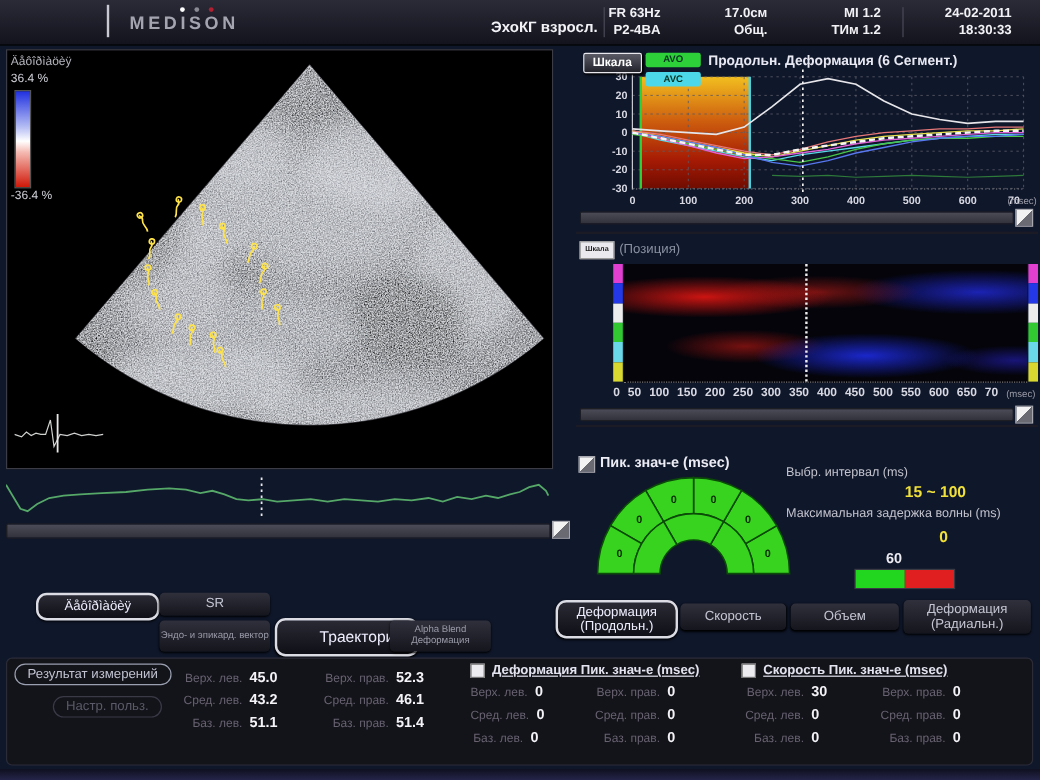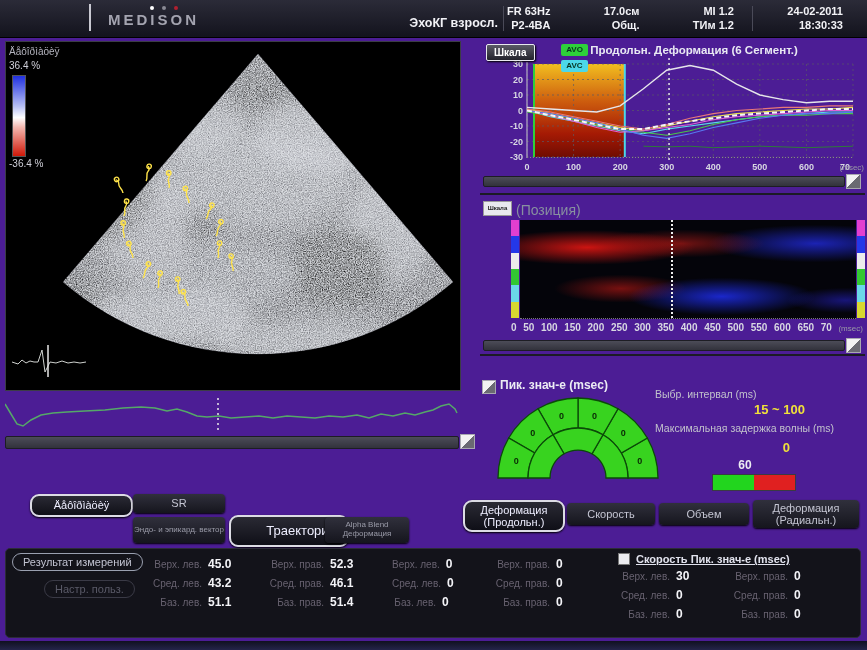--- a/index.html
+++ b/index.html
@@ -1,18 +1,18 @@
 <!DOCTYPE html>
 <html><head>
 <meta charset="utf-8">
 <style>
   html,body{margin:0;padding:0;background:#000;}
   body{width:867px;height:650px;overflow:hidden;position:relative;
        font-family:"Liberation Sans","DejaVu Sans",sans-serif;color:#ddd;}
-  #stage{position:absolute;left:0;top:0;width:867px;height:650px;background:#4c1d95;}
+  #stage{position:absolute;left:0;top:0;width:867px;height:650px;background:#0f172a;}
 
   
   .topbar{position:absolute;left:0;top:0;width:867px;height:37px;
           background:linear-gradient(#2b2b38,#13131d);border-bottom:1px solid #000;}
   .tb-vline{position:absolute;left:89px;top:4px;width:2px;height:27px;background:#c9c9d2;}
   .brand{position:absolute;left:108px;top:11px;color:#a4a4b0;font-weight:bold;
          font-size:15px;letter-spacing:3px;}
   .brand-dots{position:absolute;left:150px;top:6px;display:flex;gap:8px;}
   .bdot{width:4px;height:4px;border-radius:50%;}
   .preset{position:absolute;left:340px;top:16px;width:158px;text-align:right;
@@ -39,28 +39,28 @@
         border:1px solid #1d1d24;border-radius:2px;}
   .rsz{position:absolute;width:13px;height:13px;border:1px solid #a8a8b0;
        background:linear-gradient(135deg,#f2f2f2 50%,#6a6a72 50%);}
 
   
   #chart1-svg{position:absolute;left:480px;top:42px;}
   .scale-btn{position:absolute;left:486px;top:44px;height:15px;line-height:15px;
              padding:0 7px;font-size:10px;font-weight:bold;color:#fff;
              background:linear-gradient(#5a5a66,#23232c);border:1px solid #e8e8ee;
              border-radius:2px;box-shadow:1px 1px 2px #000;}
-  .badge{position:absolute;left:561px;width:27px;height:12px;border-radius:2px;
+  .badge{position:absolute;left:538px;width:46px;height:12px;border-radius:2px;
          font-size:8px;font-weight:bold;color:#073320;text-align:center;line-height:12px;}
   .divR{position:absolute;left:480px;width:385px;height:2px;background:#1b1b25;}
 
   .scale-mini{position:absolute;left:483px;top:201px;width:27px;height:13px;
               background:#e9e9ee;color:#222;font-size:6px;font-weight:bold;
               text-align:center;line-height:13px;border:1px solid #999;}
-  .pos-label{position:absolute;left:516px;top:202px;font-size:14px;color:#8890a0;}
+  .pos-label{position:absolute;left:516px;top:202px;font-size:11px;color:#8890a0;}
   .c2-title{position:absolute;left:545px;top:200px;width:300px;text-align:center;
             color:#e9e9f3;font-weight:bold;font-size:12px;}
   .heat{position:absolute;left:520px;top:220px;width:336px;height:98px;
         border-bottom:1px dotted #777;background:#04040a;}
   .heat-inner{position:absolute;inset:0;
     background:
       radial-gradient(ellipse 150px 24px at 20% 28%, rgba(225,22,18,.9), rgba(0,0,0,0) 72%),
       radial-gradient(ellipse 120px 20px at 48% 24%, rgba(200,30,25,.55), rgba(0,0,0,0) 70%),
       radial-gradient(ellipse 150px 26px at 88% 24%, rgba(35,45,235,.75), rgba(0,0,0,0) 72%),
       radial-gradient(ellipse 130px 26px at 60% 78%, rgba(30,45,235,.85), rgba(0,0,0,0) 72%),
@@ -463,20 +463,24 @@
               <div class="mval">46.1</div>
             </div>
             <div class="mrow">
               <div class="mlab">Баз. прав.</div>
               <div class="mval">51.4</div>
             </div>
           </div>
         </div>
       </div>
       <div class="mg" style="left: 386px;">
+        <div class="mg-h">
+          <div class="cbx"></div>
+          <div>Деформация Пик. знач-е (msec)</div>
+        </div>
         <div class="mg-cols">
           <div class="mcol" style="width: 84px;">
             <div class="mrow">
               <div class="mlab">Верх. лев.</div>
               <div class="mval">0</div>
             </div>
             <div class="mrow">
               <div class="mlab">Сред. лев.</div>
               <div class="mval">0</div>
             </div>

